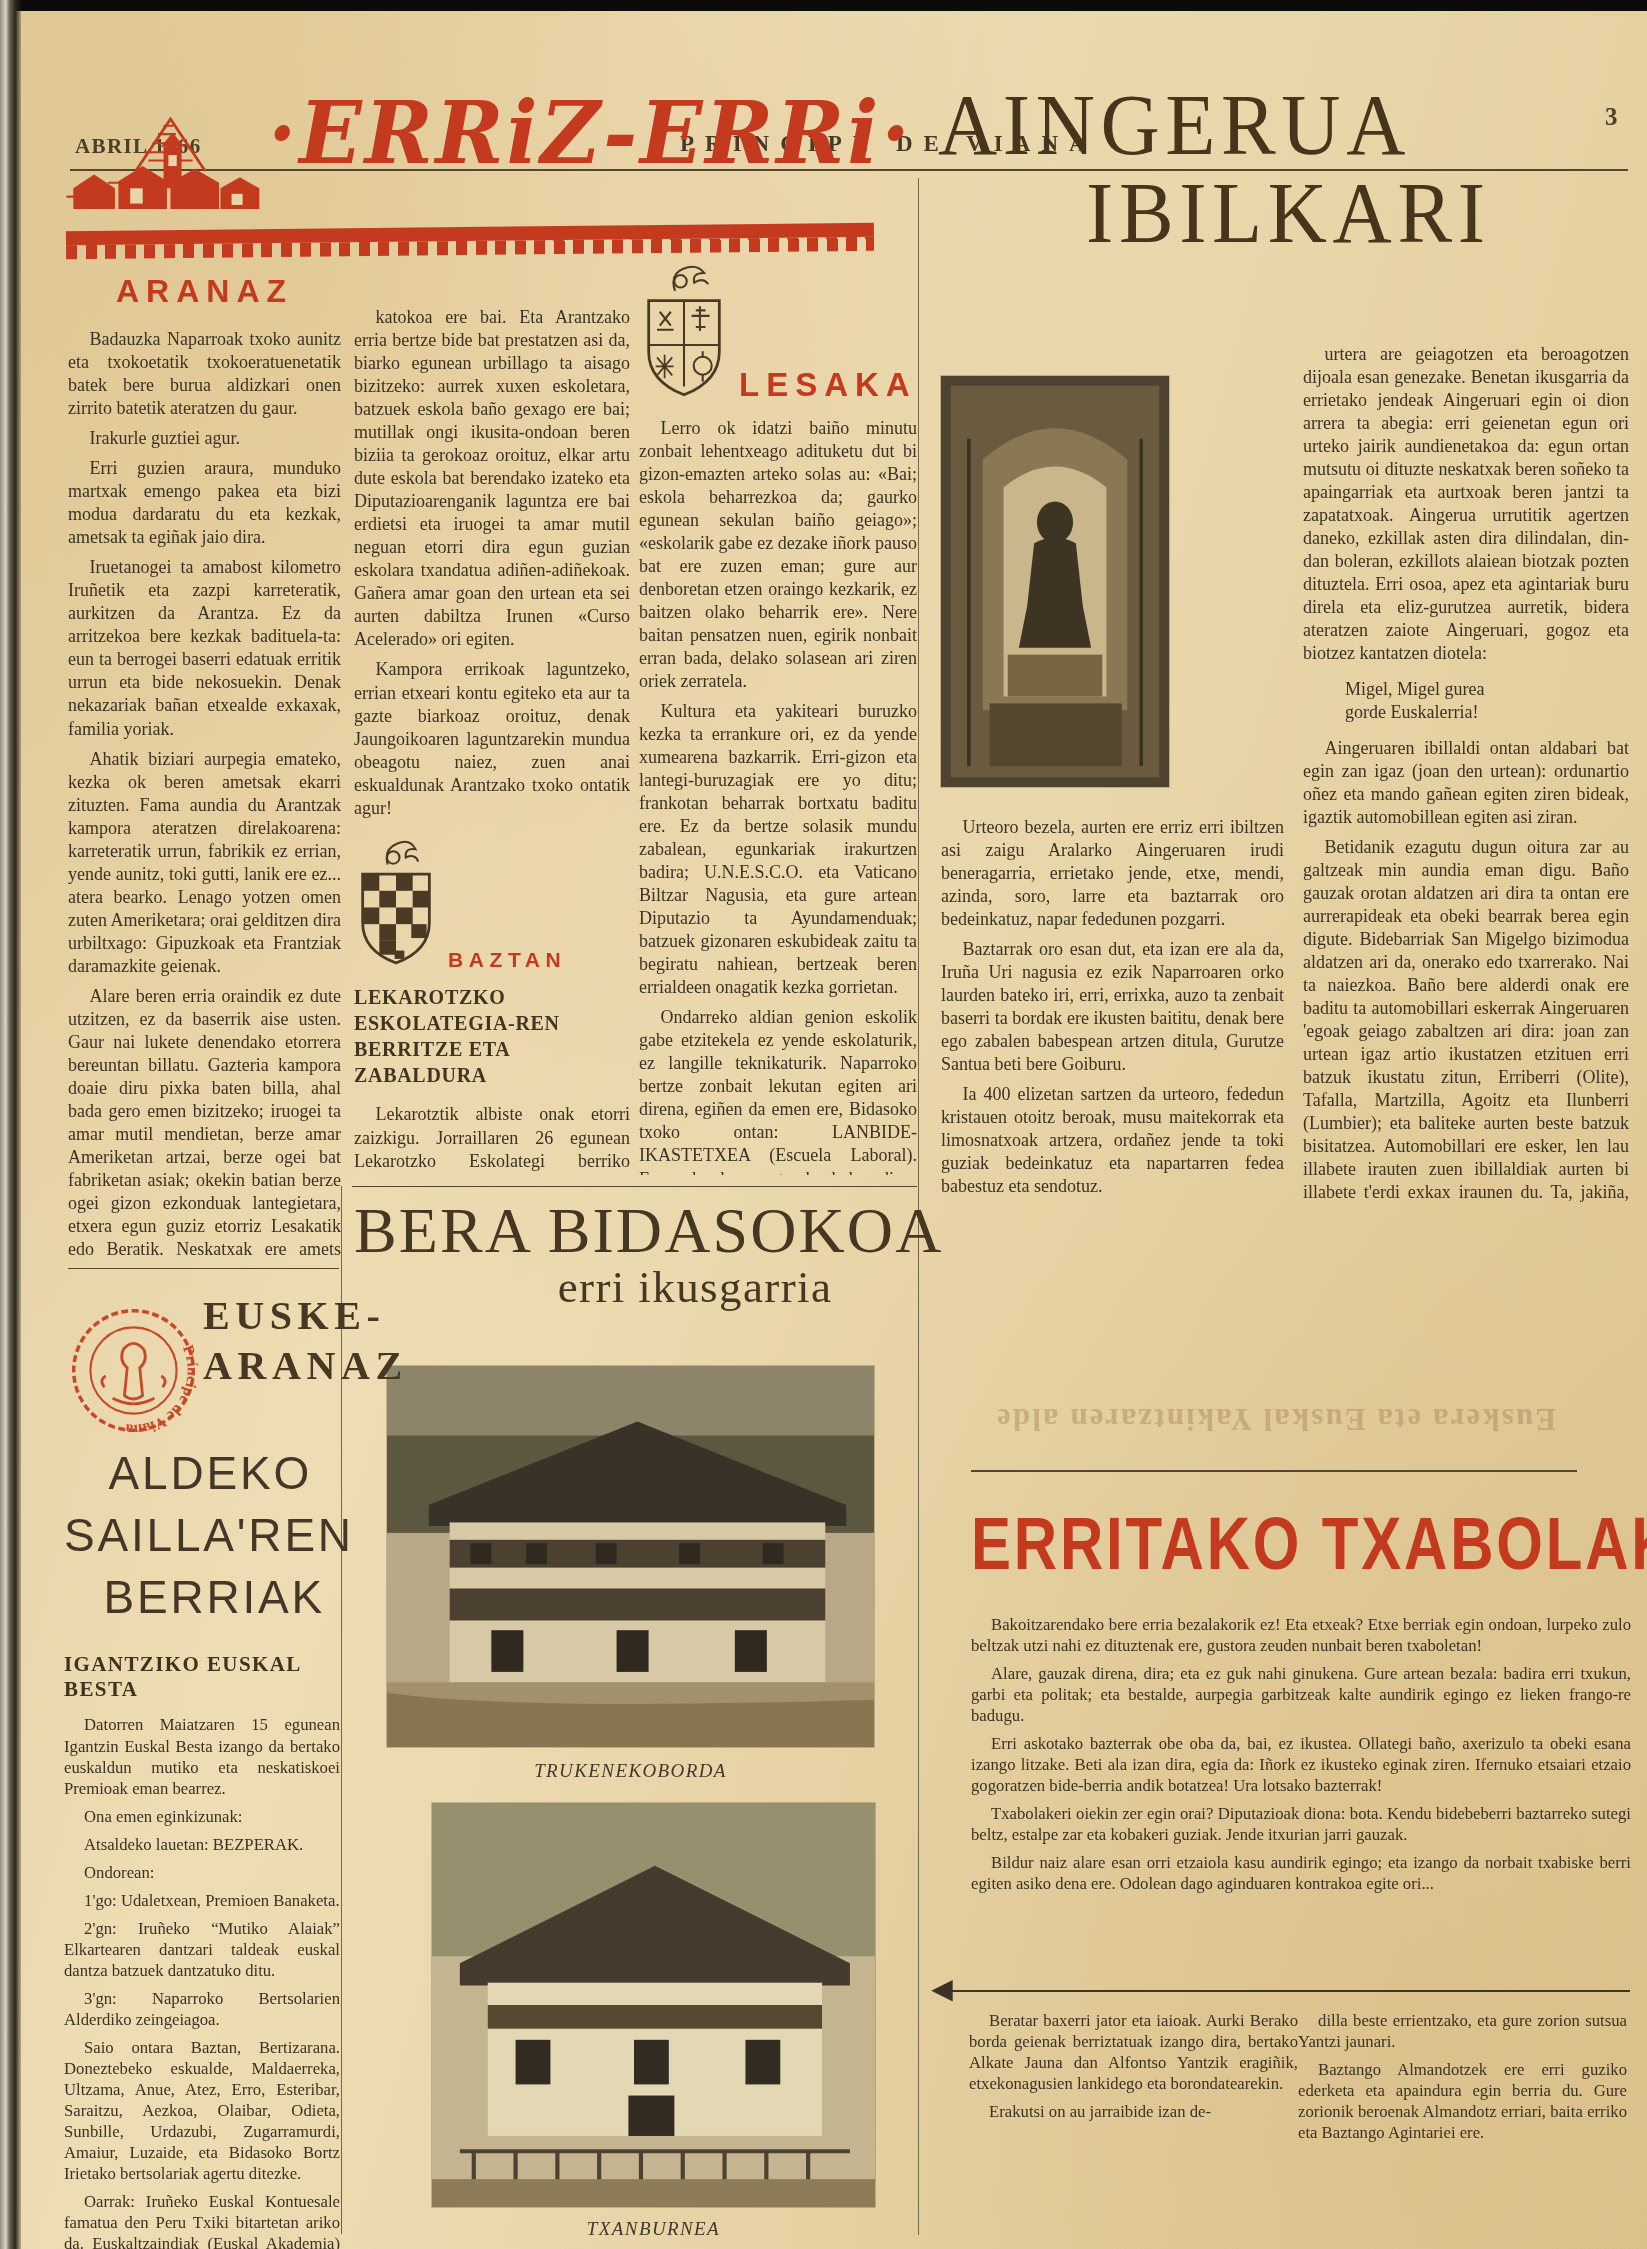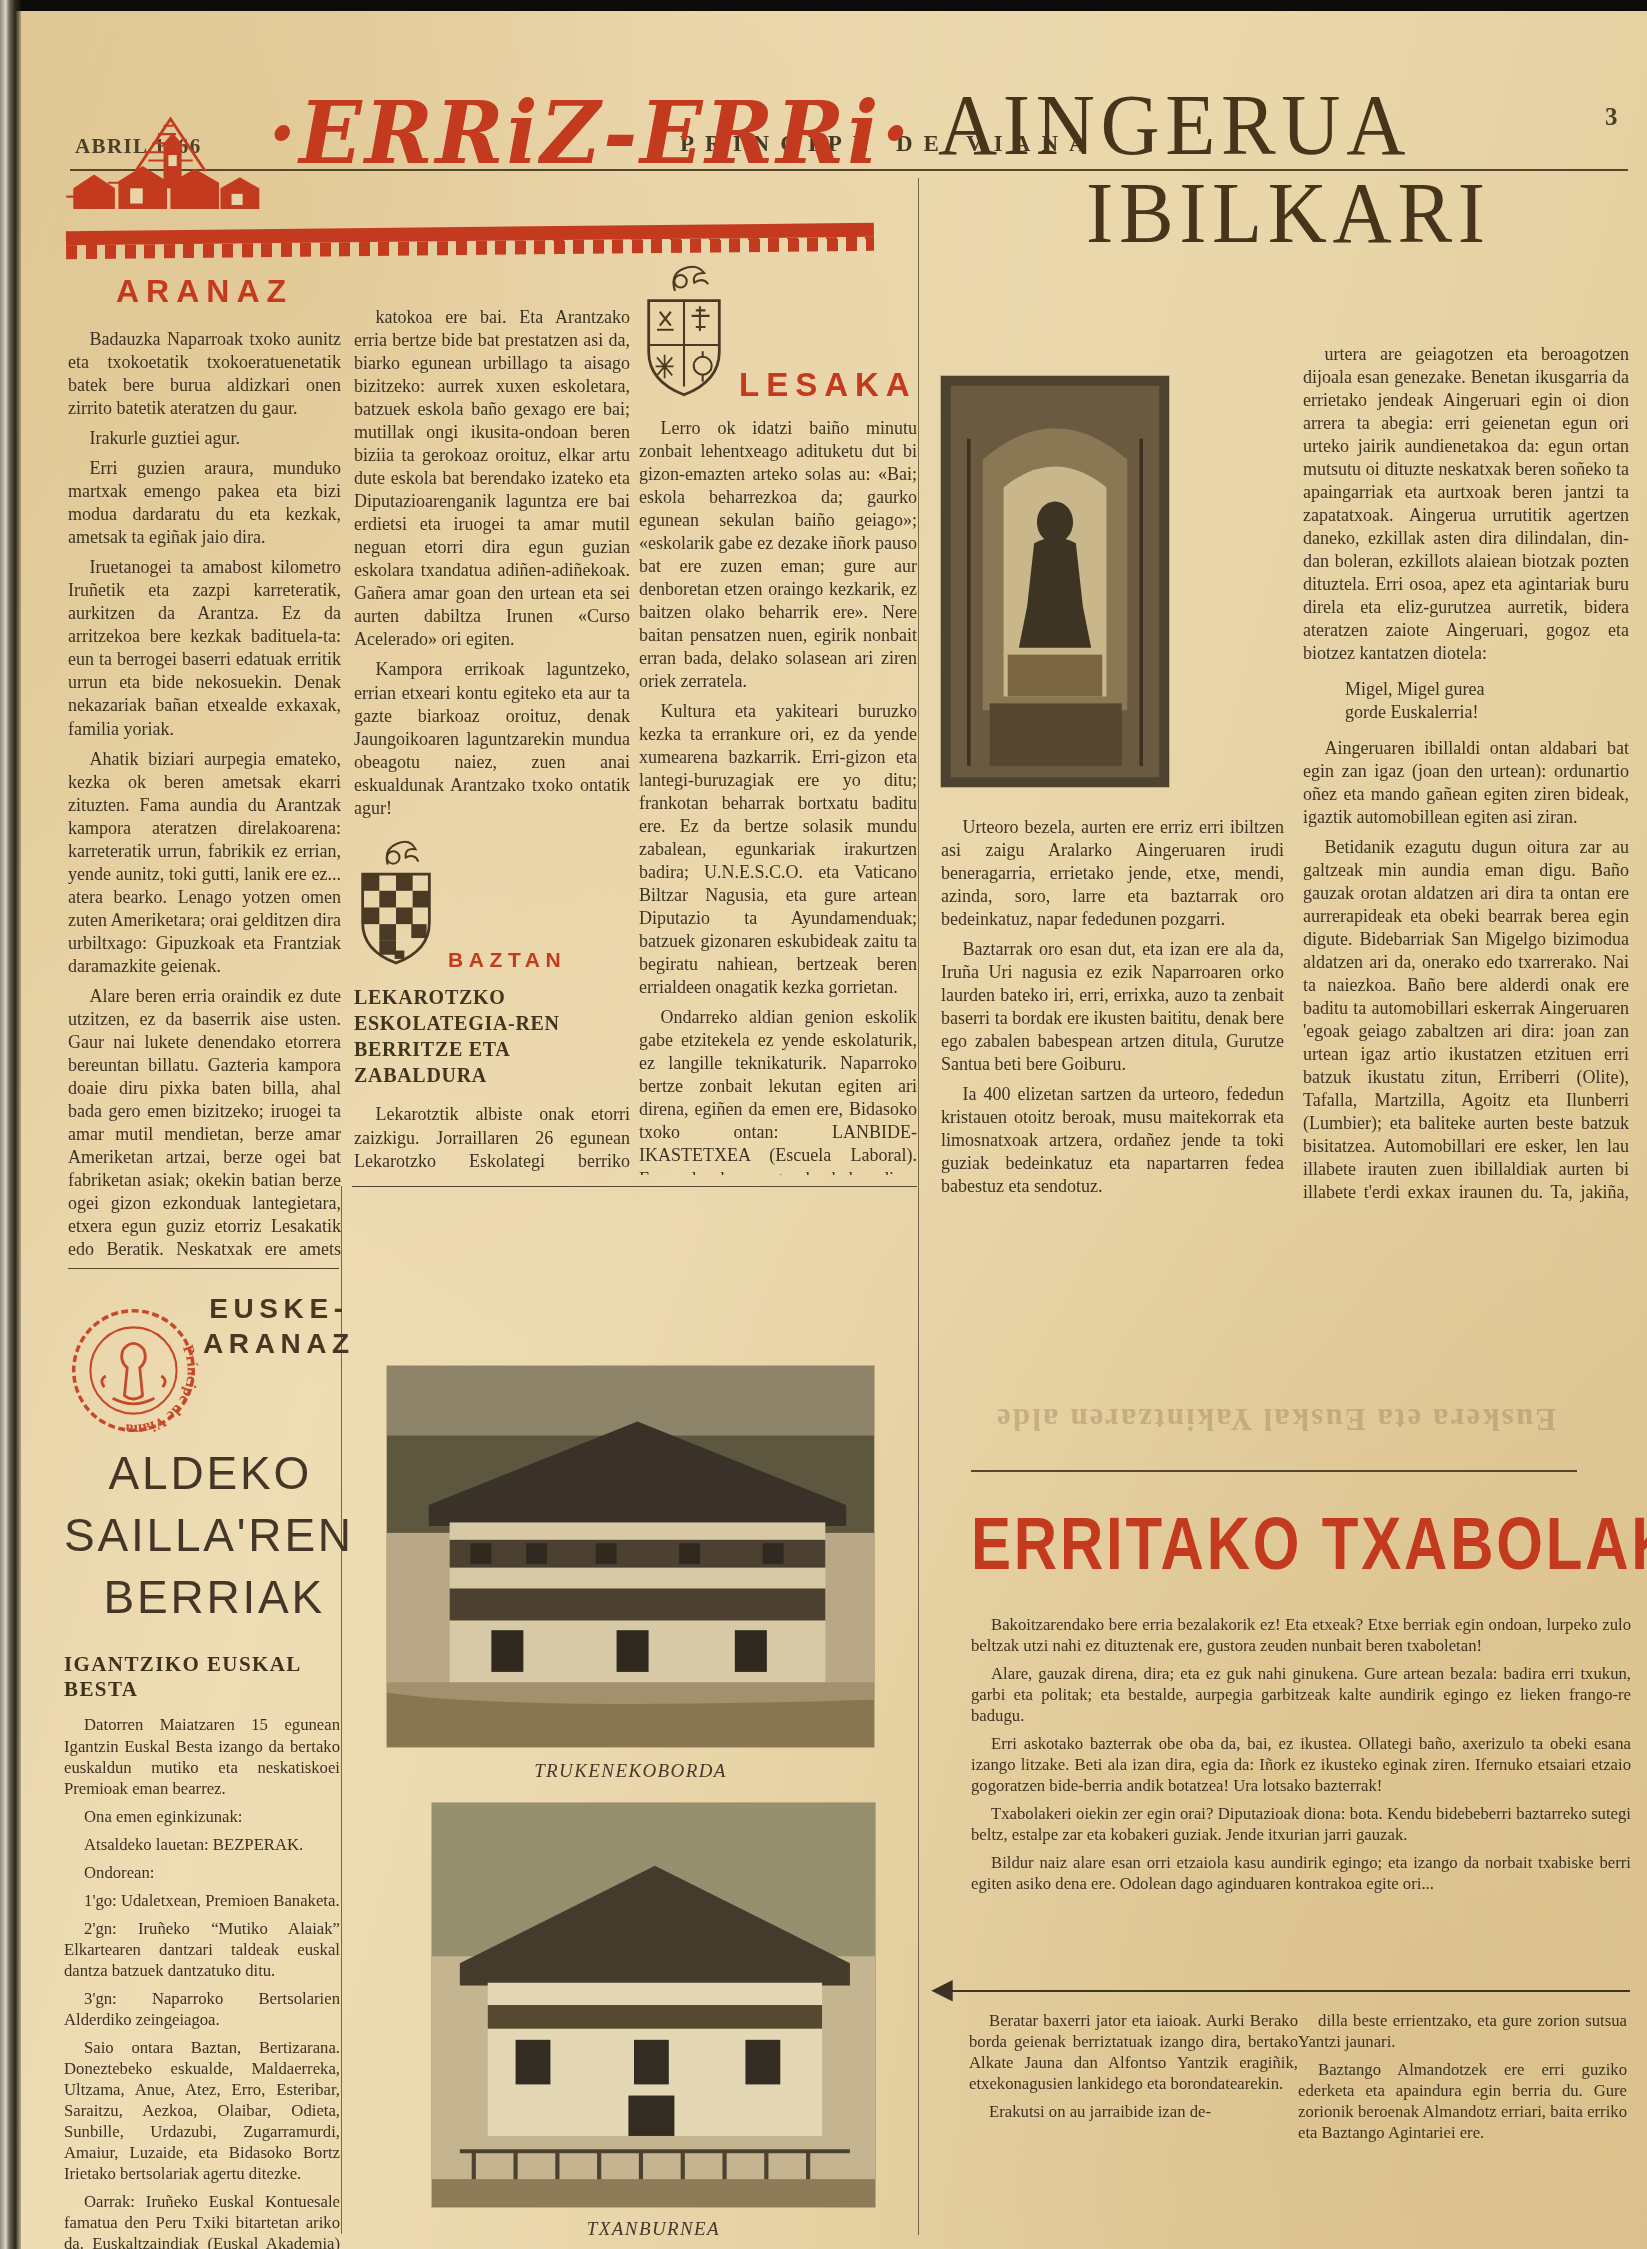--- a/index.html
+++ b/index.html
@@ -45,22 +45,22 @@
   .shield-row{display:flex;align-items:flex-end;gap:10px;margin:18px 0 12.5px 0;}
   .subhead{font-size:20px;font-weight:bold;letter-spacing:0.7px;line-height:1.3;margin:4.2px 0 15.3px 0;color:#40351f;}
   
   .aingerua-line{font-family:"Liberation Serif",serif;font-size:82px;line-height:1.02;
     color:#46351b;letter-spacing:5.6px;transform:scaleY(1.05);transform-origin:left top;white-space:nowrap;}
   .bera-title{font-size:64px;color:#463723;letter-spacing:2.1px;text-align:center;line-height:1;white-space:nowrap;}
   .bera-sub{font-size:45px;color:#463723;letter-spacing:1.4px;text-align:center;padding-left:118px;line-height:1.1;}
   .txabolak-title{font-family:"Liberation Sans",sans-serif;font-weight:bold;font-size:60px;color:var(--red);
     letter-spacing:2.8px;transform:scaleY(1.22);transform-origin:left top;white-space:nowrap;}
   
-  .euske-word{font-family:Liberation Sans, sans-serif;font-weight:bold;font-size:28px;color:#483823;
-    letter-spacing:5.6px;line-height:1.25;text-align:center;}
+  .euske-word{font-family:Liberation Serif, serif;font-weight:bold;font-size:40px;color:#483823;
+    letter-spacing:5.6px;line-height:1.25;text-align:left;}
   .euske-big{font-family:"Liberation Sans",sans-serif;font-weight:400;font-size:46px;color:#443727;
     letter-spacing:2.8px;line-height:1.35;text-align:right;}
   .sect-subhead{font-size:21px;font-weight:bold;letter-spacing:1.4px;color:#3e331d;margin:0 0 12.5px 0;}
   
   .photo{position:absolute;box-shadow:0 0 0 0.7px rgba(60,45,25,.35);overflow:hidden;}
   .caption{font-size:19px;font-style:italic;letter-spacing:1.4px;text-align:center;color:#43382a;}
   .verse p{text-indent:0 !important;margin:0;}
   .verse{margin:12.5px 0 12.5px 42px;}
   .ghost{color:rgba(150,120,80,.38);transform:scale(-1,-1);font-size:31px;font-weight:bold;
     letter-spacing:2.1px;white-space:nowrap;font-family:"Liberation Serif",serif;}
@@ -181,20 +181,24 @@
         <p>Lerro ok idatzi baiño minutu zonbait lehentxeago adituketu dut bi gizon-emazten arteko solas au: «Bai; eskola beharrezkoa da; gaurko egunean sekulan baiño geiago»; «eskolarik gabe ez dezake iñork pauso bat ere zuzen eman; gure aur denboretan etzen oraingo kezkarik, ez baitzen olako beharrik ere». Nere baitan pensatzen nuen, egirik nonbait erran bada, delako solasean ari ziren oriek zerratela.</p>
         <p>Kultura eta yakiteari buruzko kezka ta errankure ori, ez da yende xumearena bazkarrik. Erri-gizon eta lantegi-buruzagiak ere yo ditu; frankotan beharrak bortxatu baditu ere. Ez da bertze solasik mundu zabalean, egunkariak irakurtzen badira; U.N.E.S.C.O. eta Vaticano Biltzar Nagusia, eta gure artean Diputazio ta Ayundamenduak; batzuek gizonaren eskubideak zaitu ta begiratu nahiean, bertzeak beren errialdeen onagatik kezka gorrietan.</p>
         <p>Ondarreko aldian genion eskolik gabe etzitekela ez yende eskolaturik, ez langille teknikaturik. Naparroko bertze zonbait lekutan egiten ari direna, egiñen da emen ere, Bidasoko txoko ontan: LANBIDE-IKASTETXEA (Escuela Laboral). Erran dezakegu ortarako behar diren bideak ongi egin direla. Bortz Irietako Ayundamenduak ibilliak dira Diputazioan gaindik. Emen onartu dute Ayundamenduen asmoa eta eskaria. Zein herritan egiñen den delako eskola ori, erabakitzekoa dago oraindik; ez degu deusen berririk adituketu. Bidasoko Beran? Omen; balitake.</p>
       </div>
   </div>
 
   <div class="abs hrule" style="left:352px;top:1186px;width:565px;height:1.4px;"></div>
   <div class="abs vrule" style="left:341px;top:1186px;height:1048px;"></div>
   <div class="abs vrule" style="left:918px;top:178px;height:2057px;"></div>
 
+  <div class="abs" style="left:354px;top:1199px;width:564px;">
+    <div class="bera-title">BERA BIDASOKOA</div>
+    <div class="bera-sub">erri ikusgarria</div>
+  </div>
 
   <div class="photo" style="left:387px;top:1366px;width:487px;height:381px;">
     <svg width="487" height="381" viewBox="0 0 700 548" preserveAspectRatio="none">
       <rect width="700" height="548" fill="#b9a887"></rect>
       <rect width="700" height="180" fill="#8d846a"></rect>
       <rect y="100" width="700" height="140" fill="#5d573f"></rect>
       <polygon points="60,200 360,80 660,200 660,230 60,230" fill="#3a3228"></polygon>
       <rect x="90" y="225" width="540" height="230" fill="#d7c9a6"></rect>
       <rect x="90" y="250" width="540" height="40" fill="#4c4031"></rect>
       <rect x="90" y="320" width="540" height="46" fill="#4c4031"></rect>

